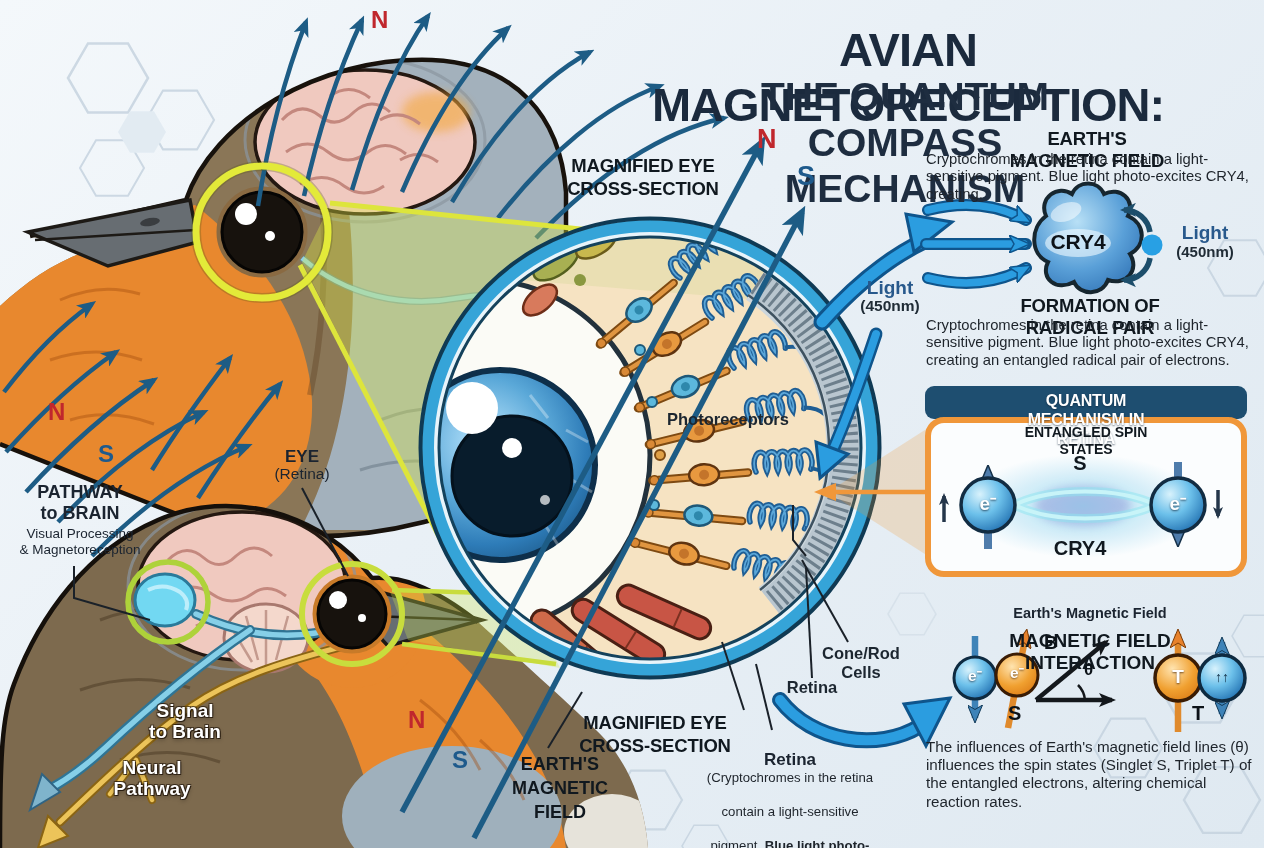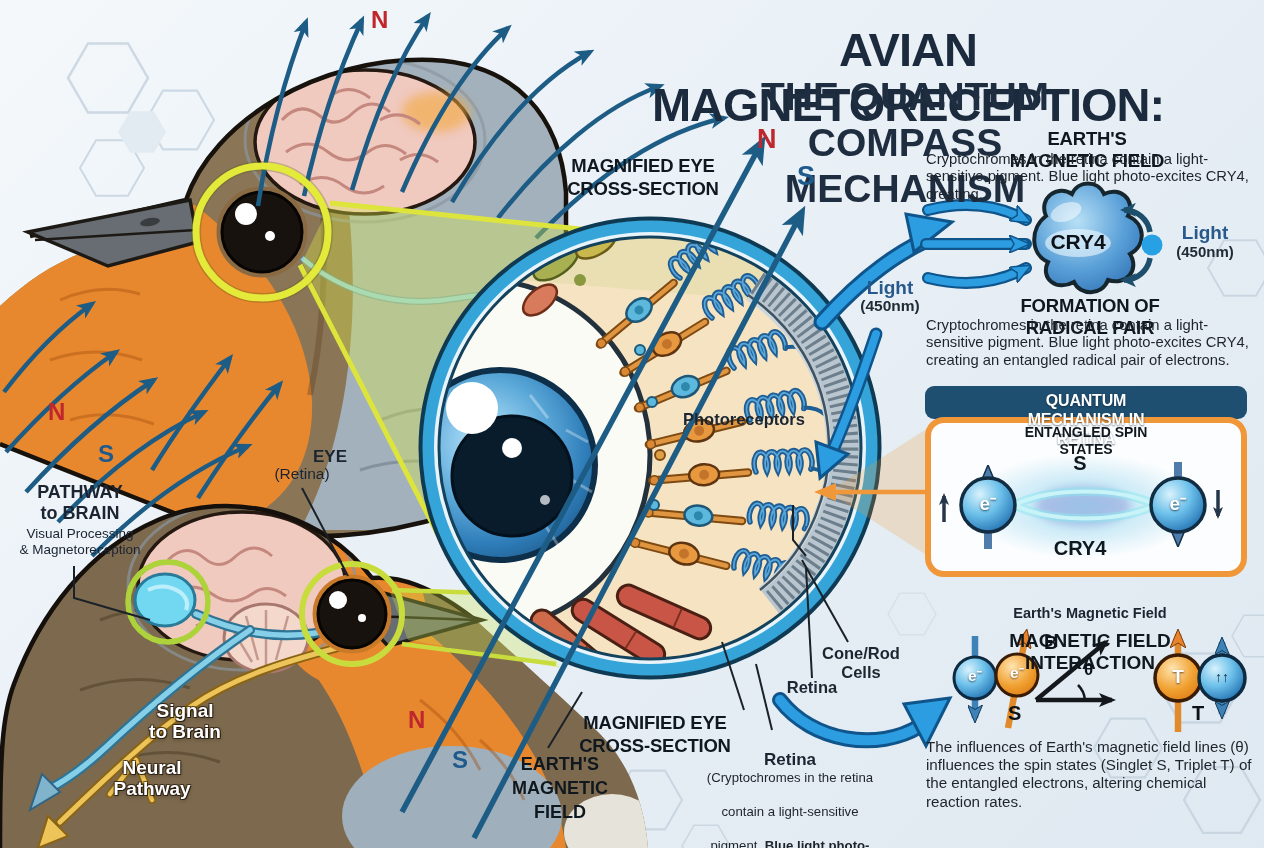--- a/index.html
+++ b/index.html
@@ -416,32 +416,32 @@
 <div class="txt compass-n" style="left:371px;top:6px;">N</div>
 <div class="txt compass-n big" style="left:757px;top:124px;">N</div>
 <div class="txt compass-s big" style="left:797px;top:161px;">S</div>
 <div class="txt compass-n" style="left:48px;top:398px;">N</div>
 <div class="txt compass-s" style="left:98px;top:440px;">S</div>
 <div class="txt compass-n" style="left:408px;top:706px;">N</div>
 <div class="txt compass-s" style="left:452px;top:746px;">S</div>
 
 <div class="txt c h1" style="left:643px;top:155px;line-height:1.22;">MAGNIFIED EYE
 CROSS-SECTION</div>
-<div class="txt c b" style="left:302px;top:447px;font-size:17px;font-weight:800;margin-left:28px;">EYE</div>
+<div class="txt c b" style="left:302px;top:447px;font-size:17px;font-weight:800;">EYE</div>
 <div class="txt c" style="left:302px;top:465px;font-size:15.5px;font-weight:500;">(Retina)</div>
 <div class="txt c" style="left:80px;top:482px;font-size:18px;font-weight:800;line-height:1.15;">PATHWAY
 to BRAIN</div>
 <div class="txt c" style="left:80px;top:526px;font-size:13.5px;font-weight:500;line-height:1.2;">Visual Processing
 &amp; Magnetoreception</div>
 <div class="txt c white-lab" style="left:185px;top:700px;">Signal
 to Brain</div>
 <div class="txt c white-lab" style="left:152px;top:757px;">Neural
 Pathway</div>
 
-<div class="txt c lab" style="left:744px;top:410px;">Photoreceptors</div>
+<div class="txt c lab" style="left:728px;top:410px;">Photoreceptors</div>
 <div class="txt c blue-word" style="left:890px;top:277px;">Light</div>
 <div class="txt c nm" style="left:890px;top:297px;">(450nm)</div>
 <div class="txt c lab" style="left:861px;top:644px;line-height:1.18;">Cone/Rod
 Cells</div>
 <div class="txt c lab" style="left:812px;top:678px;">Retina</div>
 <div class="txt c h1" style="left:655px;top:712px;line-height:1.22;">MAGNIFIED EYE
 CROSS-SECTION</div>
 <div class="txt c" style="left:560px;top:753px;font-size:18px;font-weight:800;line-height:1.32;color:#10181f;">EARTH'S
 MAGNETIC
 FIELD</div>

